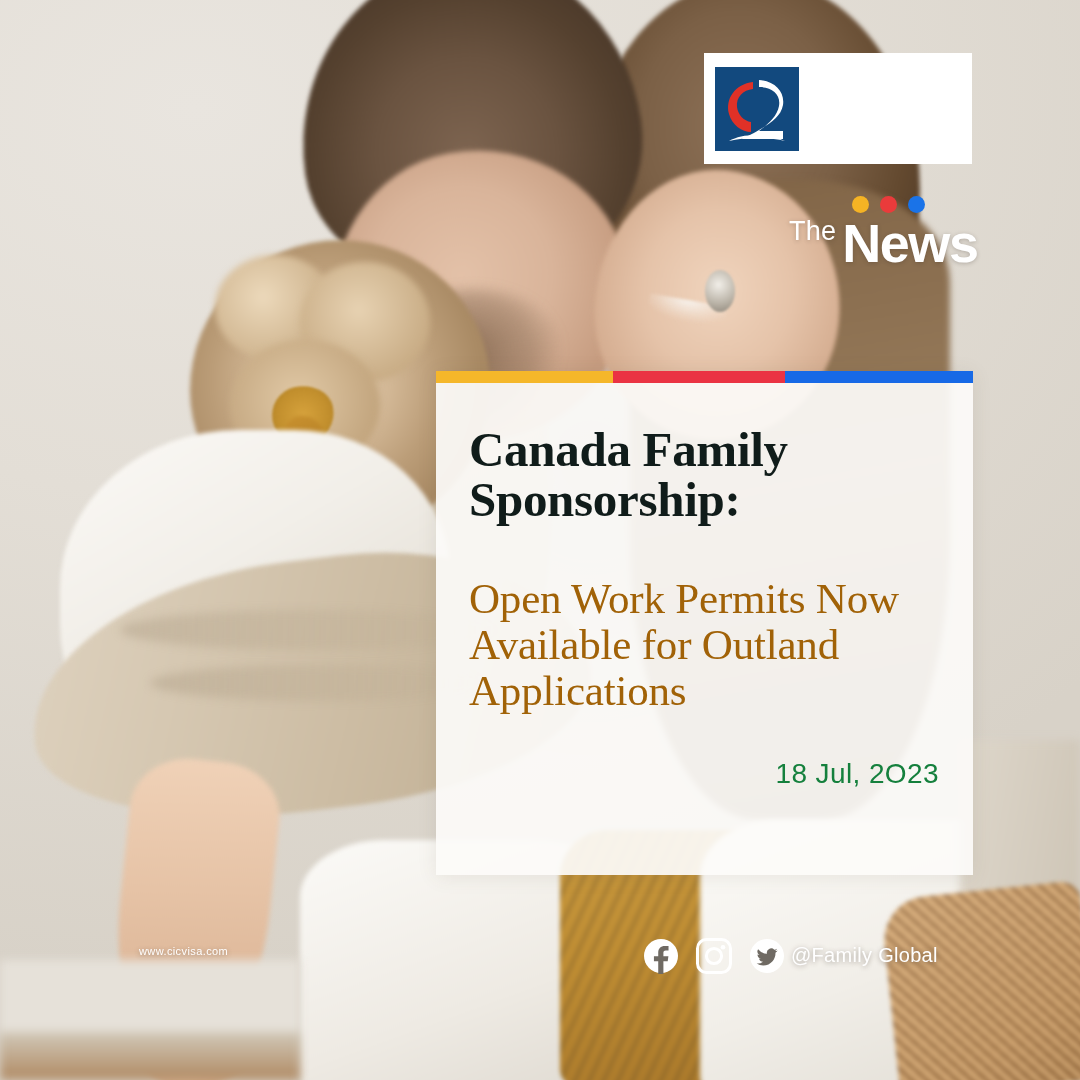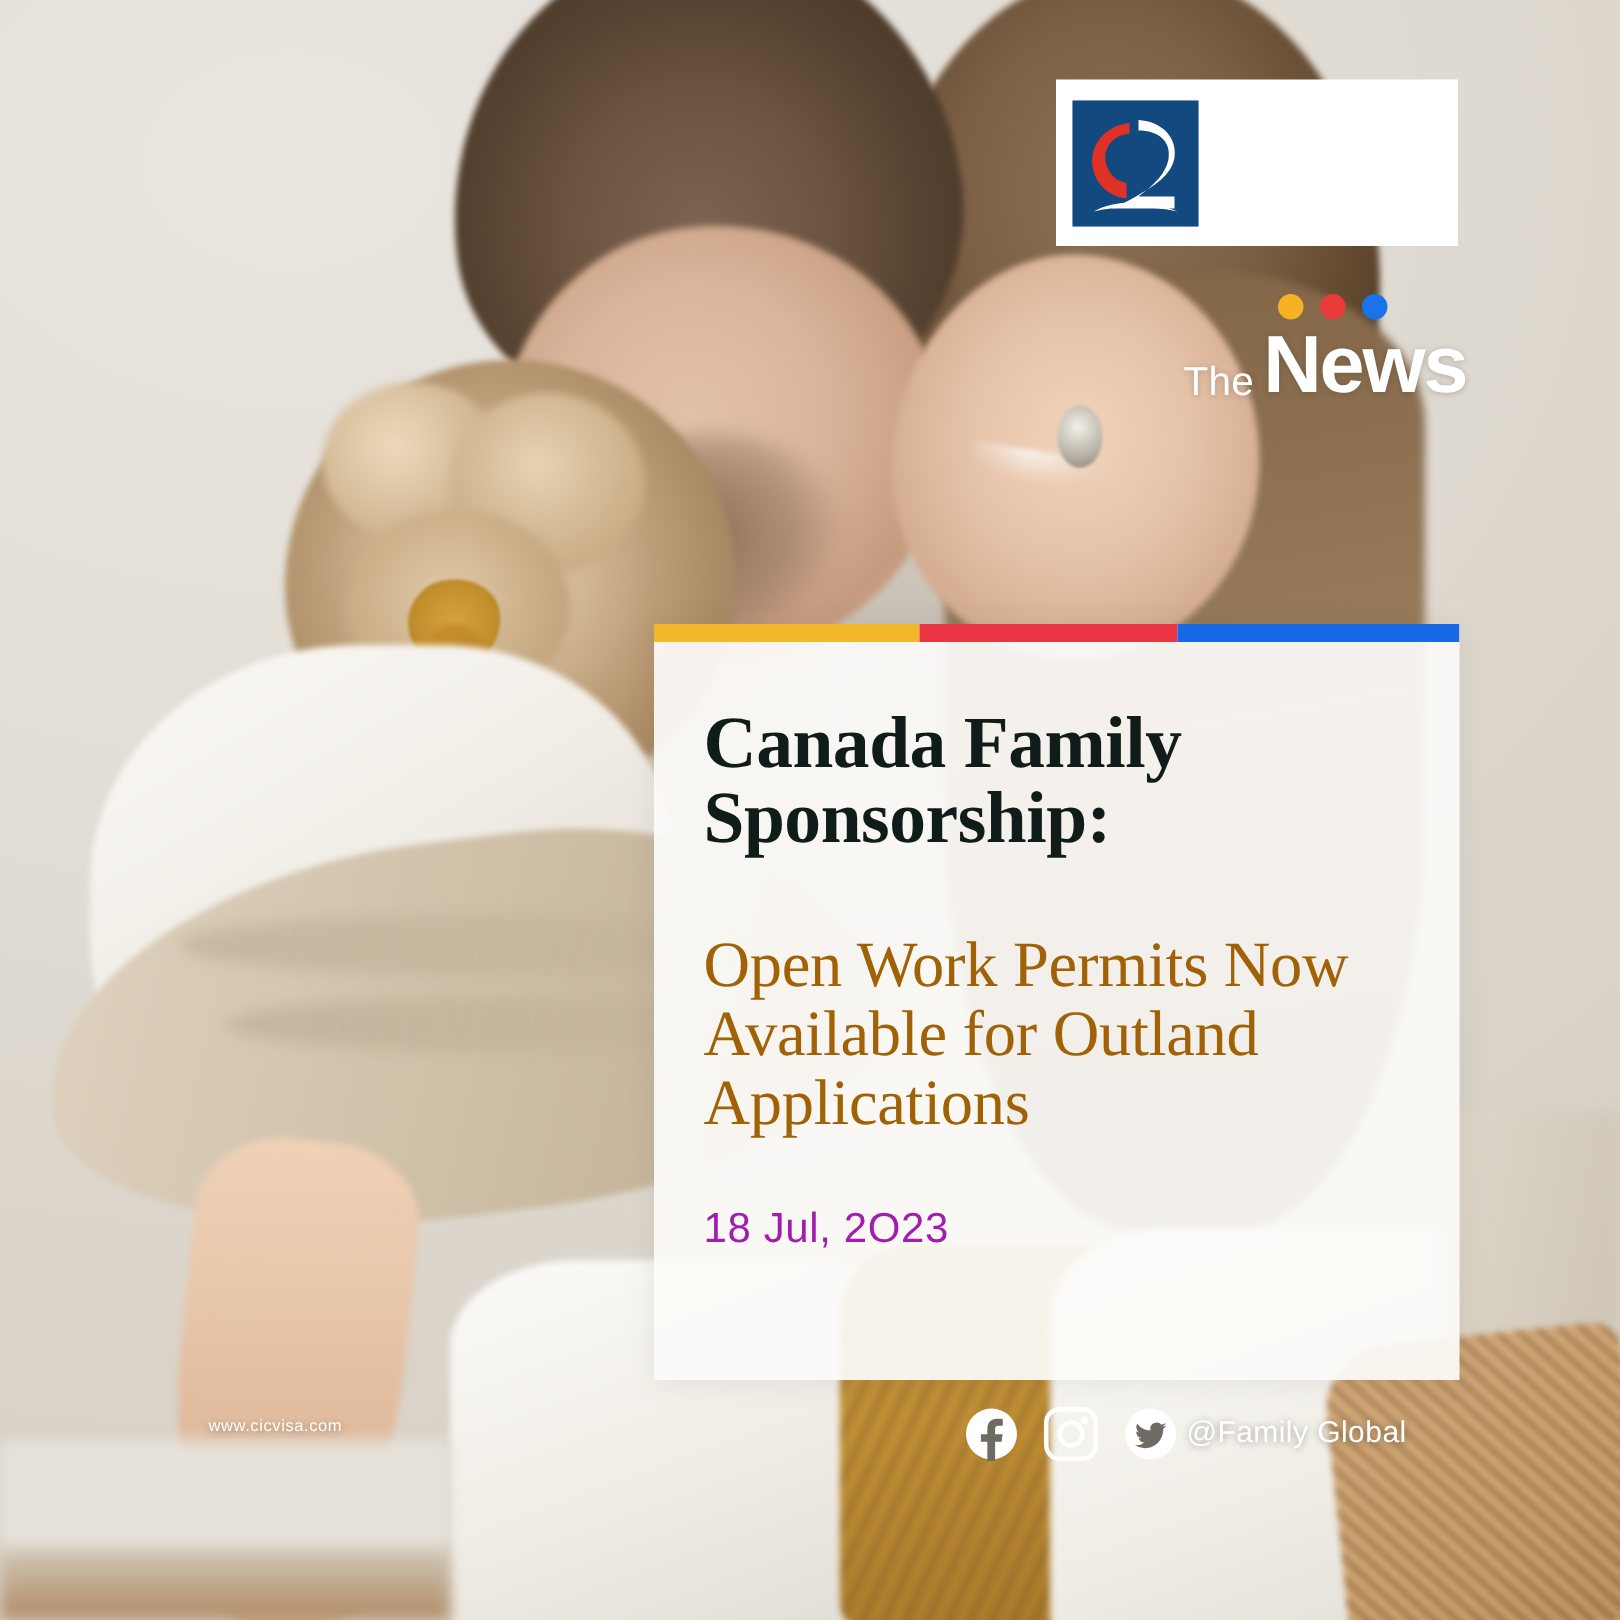--- a/index.html
+++ b/index.html
@@ -239,36 +239,35 @@
     margin-top:5px;
     letter-spacing:.1px;
     white-space:nowrap;
   }
 
   
   .news-badge { position:absolute; left:789px; top:196px; }
   .news-dots { display:flex; gap:11px; margin-left:63px; margin-bottom:3px; }
   .news-dots i { display:block; width:17px; height:17px; border-radius:50%; }
   .news-line {
-    display:flex; align-items:flex-end; gap:6px;
+    display:flex; align-items:flex-start; gap:6px;
     color:#ffffff;
     text-shadow:0 1px 4px rgba(60,52,44,.28);
   }
   .news-the  { font-size:27px; font-weight:normal; letter-spacing:.2px; }
   .news-word { font-size:54px; font-weight:bold; letter-spacing:-1.4px; line-height:1; }
 
   
   .card {
     position:absolute;
     left:436px; top:371px;
     width:537px; height:504px;
     background:rgba(252,251,249,0.925);
     box-shadow:0 2px 18px rgba(90,78,62,.10);
     overflow:hidden;
-    margin-top:45px;
   }
   .card-bar { display:flex; width:100%; height:12px; }
   .card-bar span { display:block; height:100%; }
   .card-body { padding:42px 34px 0 33px; }
 
   .headline {
     font-family:"Liberation Serif", serif;
     font-weight:bold;
     color:#101c1a;
     font-size:49px;
@@ -279,24 +278,25 @@
     font-family:"Liberation Serif", serif;
     font-weight:normal;
     color:#a16207;
     font-size:43px;
     line-height:1.07;
     letter-spacing:-0.2px;
     margin-top:50px;
   }
   .datestamp {
     font-family:"Liberation Sans", sans-serif;
-    color:#a21caf;
+    color:#15803d;
     font-size:28px;
     letter-spacing:.4px;
     margin-top:44px;
+    text-align:right;
   }
 
   
   .footer-url {
     position:absolute; left:139px; top:945px;
     color:#ffffff; font-size:11px; letter-spacing:.4px;
     text-shadow:0 1px 5px rgba(70,60,50,.45);
   }
   .footer-social {
     position:absolute; left:643px; top:938px;

